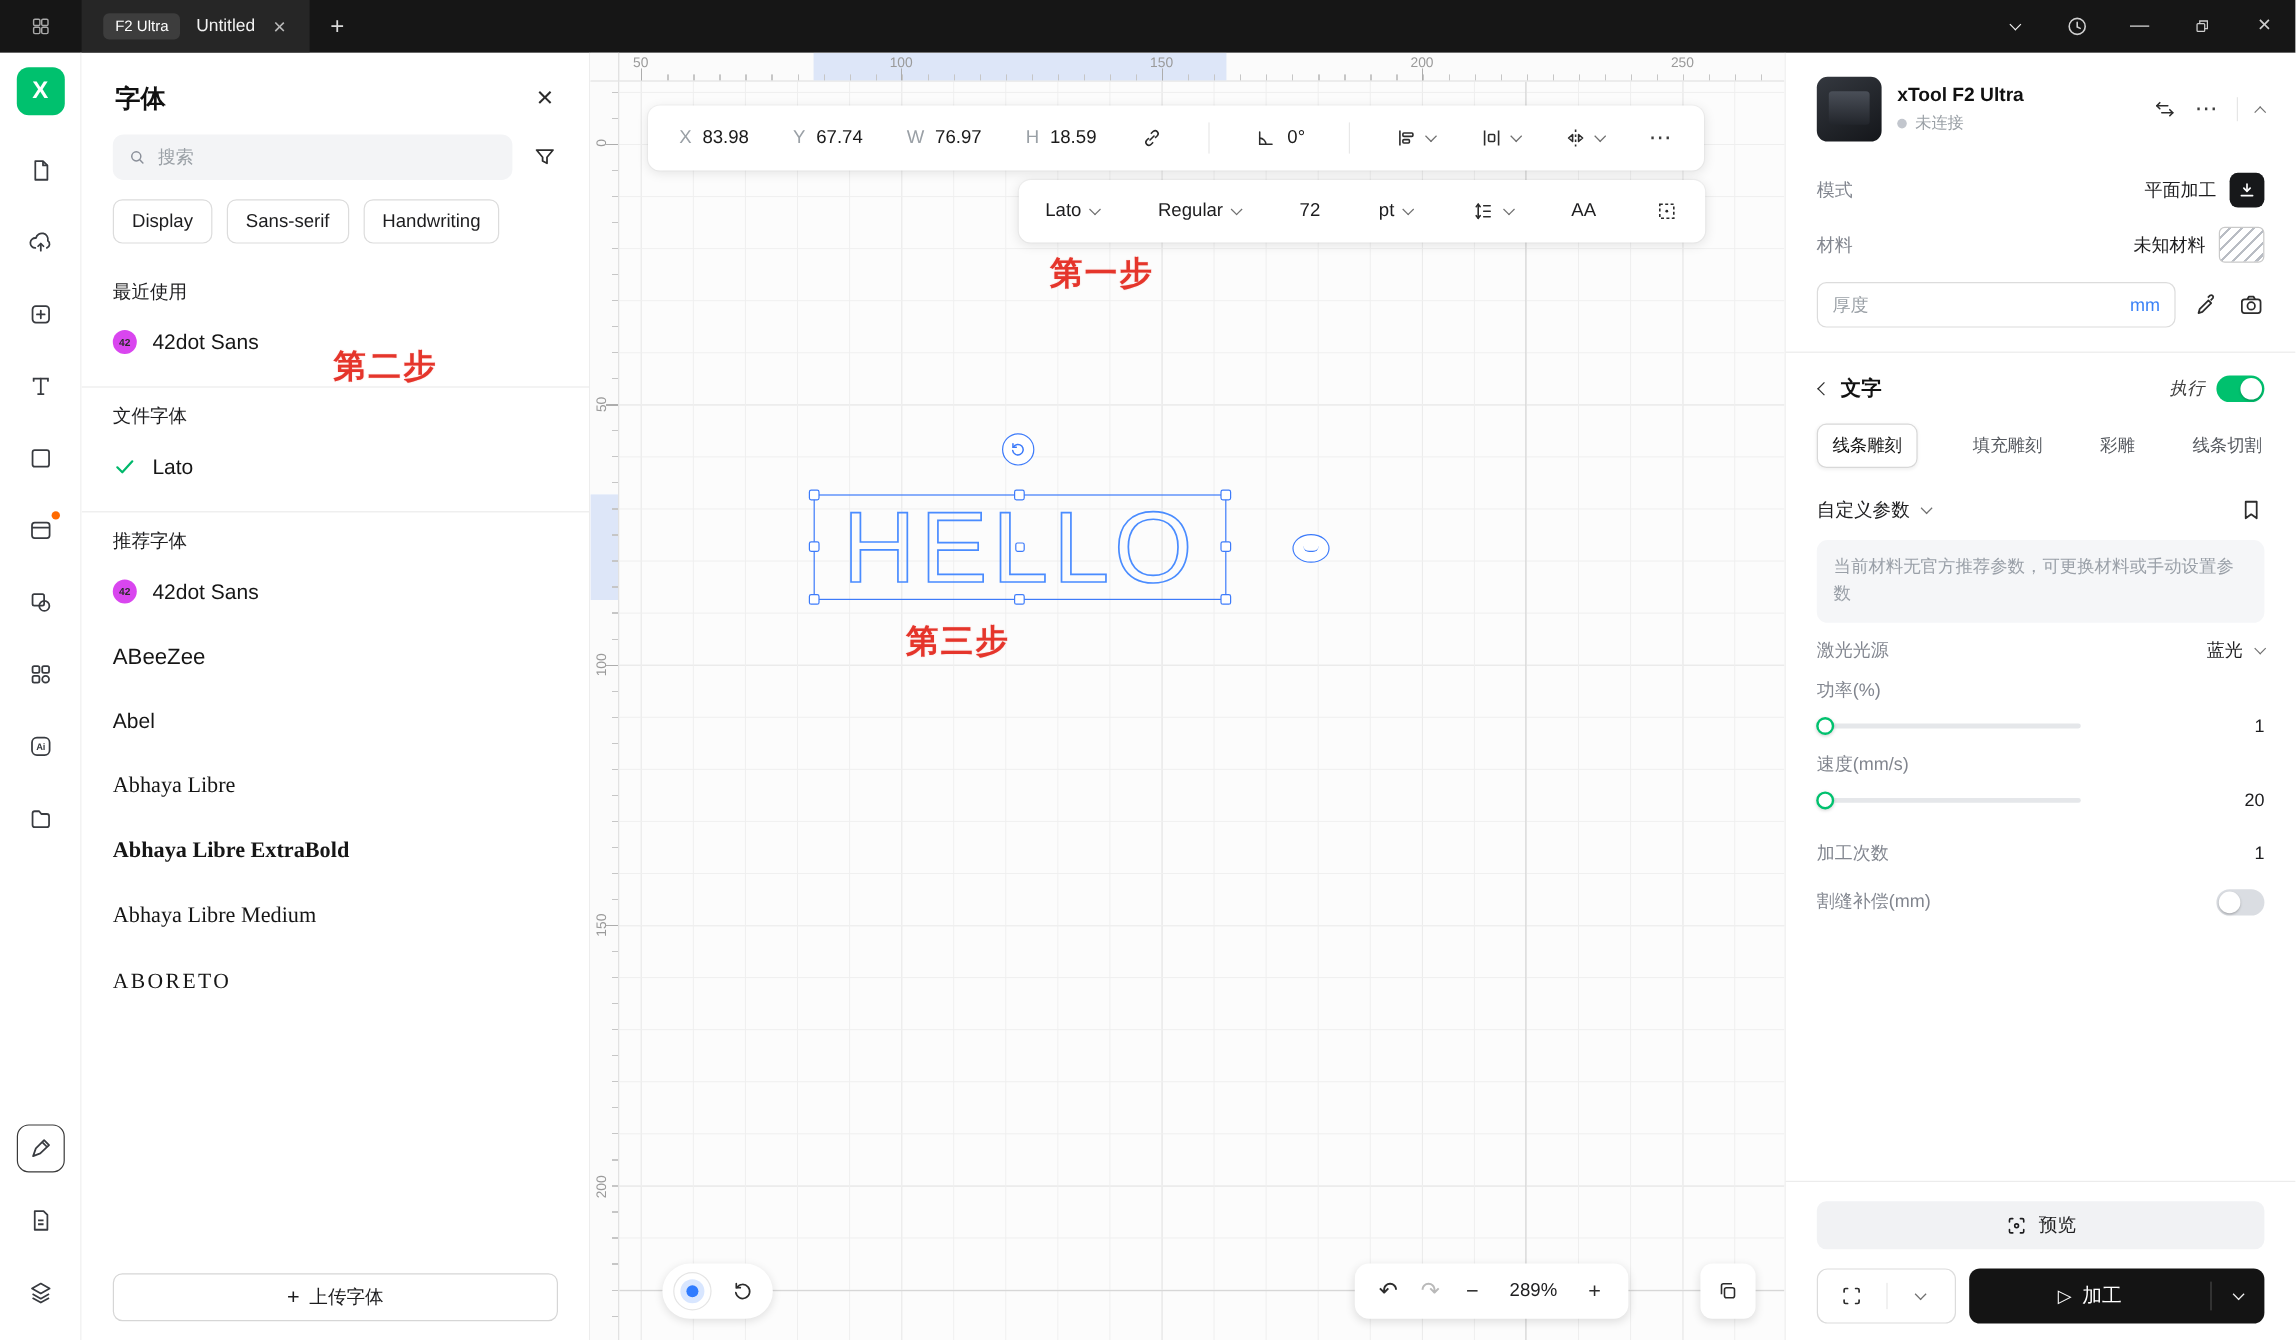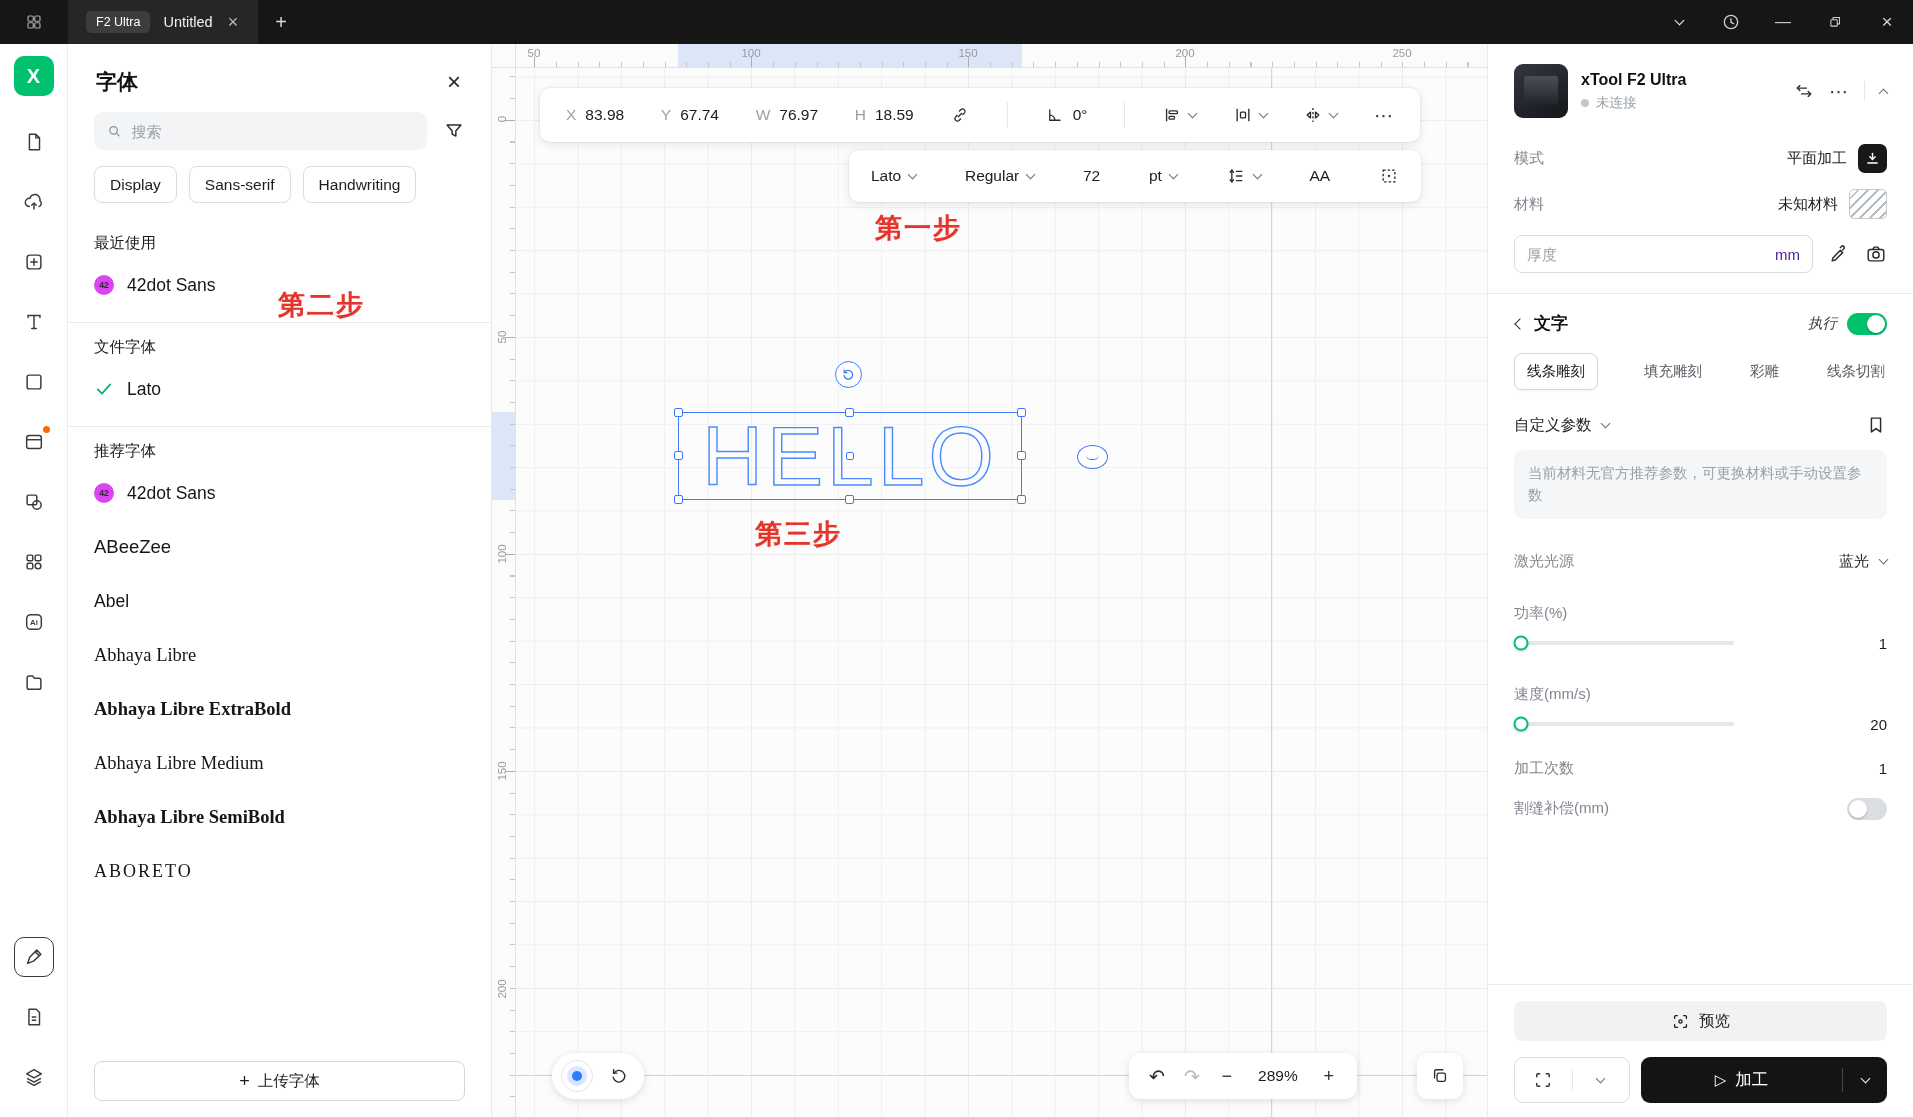--- a/index.html
+++ b/index.html
@@ -153,32 +153,32 @@
 .device-thumb i{position:absolute;left:10px;top:12px;right:10px;bottom:14px;border-radius:3px;
   background:linear-gradient(180deg,#4a4f58,#22252b);display:block;}
 .device-meta{flex:1;min-width:0;}
 .device-name{font-size:16px;font-weight:700;color:#111;}
 .device-status{display:flex;align-items:center;gap:7px;margin-top:5px;}
 .status-dot{width:8px;height:8px;border-radius:50%;background:#c2c6cd;}
 .status-text{font-size:13.5px;color:#9aa0a6;}
 .device-actions{display:flex;align-items:center;gap:15px;}
 .da-div{width:1px;height:20px;background:#e6e6e6;}
 .prop-row{display:flex;align-items:center;justify-content:space-between;}
-.mt22{margin-top:33px;gap:48px;}.mt16{margin-top:16px;}.mt26{margin-top:26px;}.mt20{margin-top:20px;}
+.mt22{margin-top:14px;gap:48px;}.mt16{margin-top:16px;}.mt26{margin-top:26px;}.mt20{margin-top:20px;}
 .prop-label{font-size:15px;color:#82868f;}
 .prop-value{display:flex;align-items:center;gap:11px;font-size:15px;color:#1d1d1f;}
 .mode-btn{width:29px;height:29px;border-radius:7px;background:#17181a;display:flex;align-items:center;justify-content:center;}
 .mat-swatch{width:38px;height:30px;border-radius:5px;border:1px solid #c9c9c9;
   background:repeating-linear-gradient(135deg,#ffffff 0 5px,#b9bdc4 5px 7px);}
 .thick-row{display:flex;align-items:center;gap:15px;}
 .thick-input{flex:1;height:38px;border:1px solid #dcdcdc;border-radius:8px;display:flex;align-items:center;
   padding:0 12px;gap:8px;background:#fff;}
 .thick-input input{flex:1;border:0;outline:none;font-size:15px;color:#333;min-width:0;background:transparent;}
 .thick-input input::placeholder{color:#9aa0a6;}
-.unit{font-size:15px;color:#4c1d95;}
+.unit{font-size:15px;color:#3b82f6;}
 .rp-div{border-top:1px solid #ececec;margin:20px -26px 0 -26px;}
 .sec-header{display:flex;align-items:center;justify-content:space-between;margin-top:18px;}
 .sec-left{display:flex;align-items:center;gap:10px;}
 .sec-title{font-size:17px;font-weight:700;color:#111;}
 .exec{display:flex;align-items:center;gap:10px;}
 .exec-label{font-size:14.5px;color:#404040;font-style:italic;}
 .toggle{width:40px;height:22px;border-radius:11px;position:relative;}
 .toggle.on{background:#00c16e;}
 .toggle.off{background:#dadde2;}
 .toggle i{position:absolute;top:2px;width:18px;height:18px;border-radius:50%;background:#fff;
@@ -398,23 +398,20 @@
         <div class="fp-item">
           <span class="f-serif">Abhaya Libre</span>
         </div>
         <div class="fp-item">
           <span class="f-serif fw8">Abhaya Libre ExtraBold</span>
         </div>
         <div class="fp-item">
           <span class="f-serif fw5">Abhaya Libre Medium</span>
         </div>
         <div class="fp-item">
-          <span class="f-serif fw7">Abhaya Libre SemiBold</span>
-        </div>
-        <div class="fp-item">
           <span class="f-aboreto">ABORETO</span>
         </div>
       </div>
       <div class="fp-footer">
         <button class="upload-btn">
           <span class="upload-plus">+</span>
           <span>上传字体</span>
         </button>
       </div>
       <div class="step" style="left:210px;top:243px;">第二步</div>

